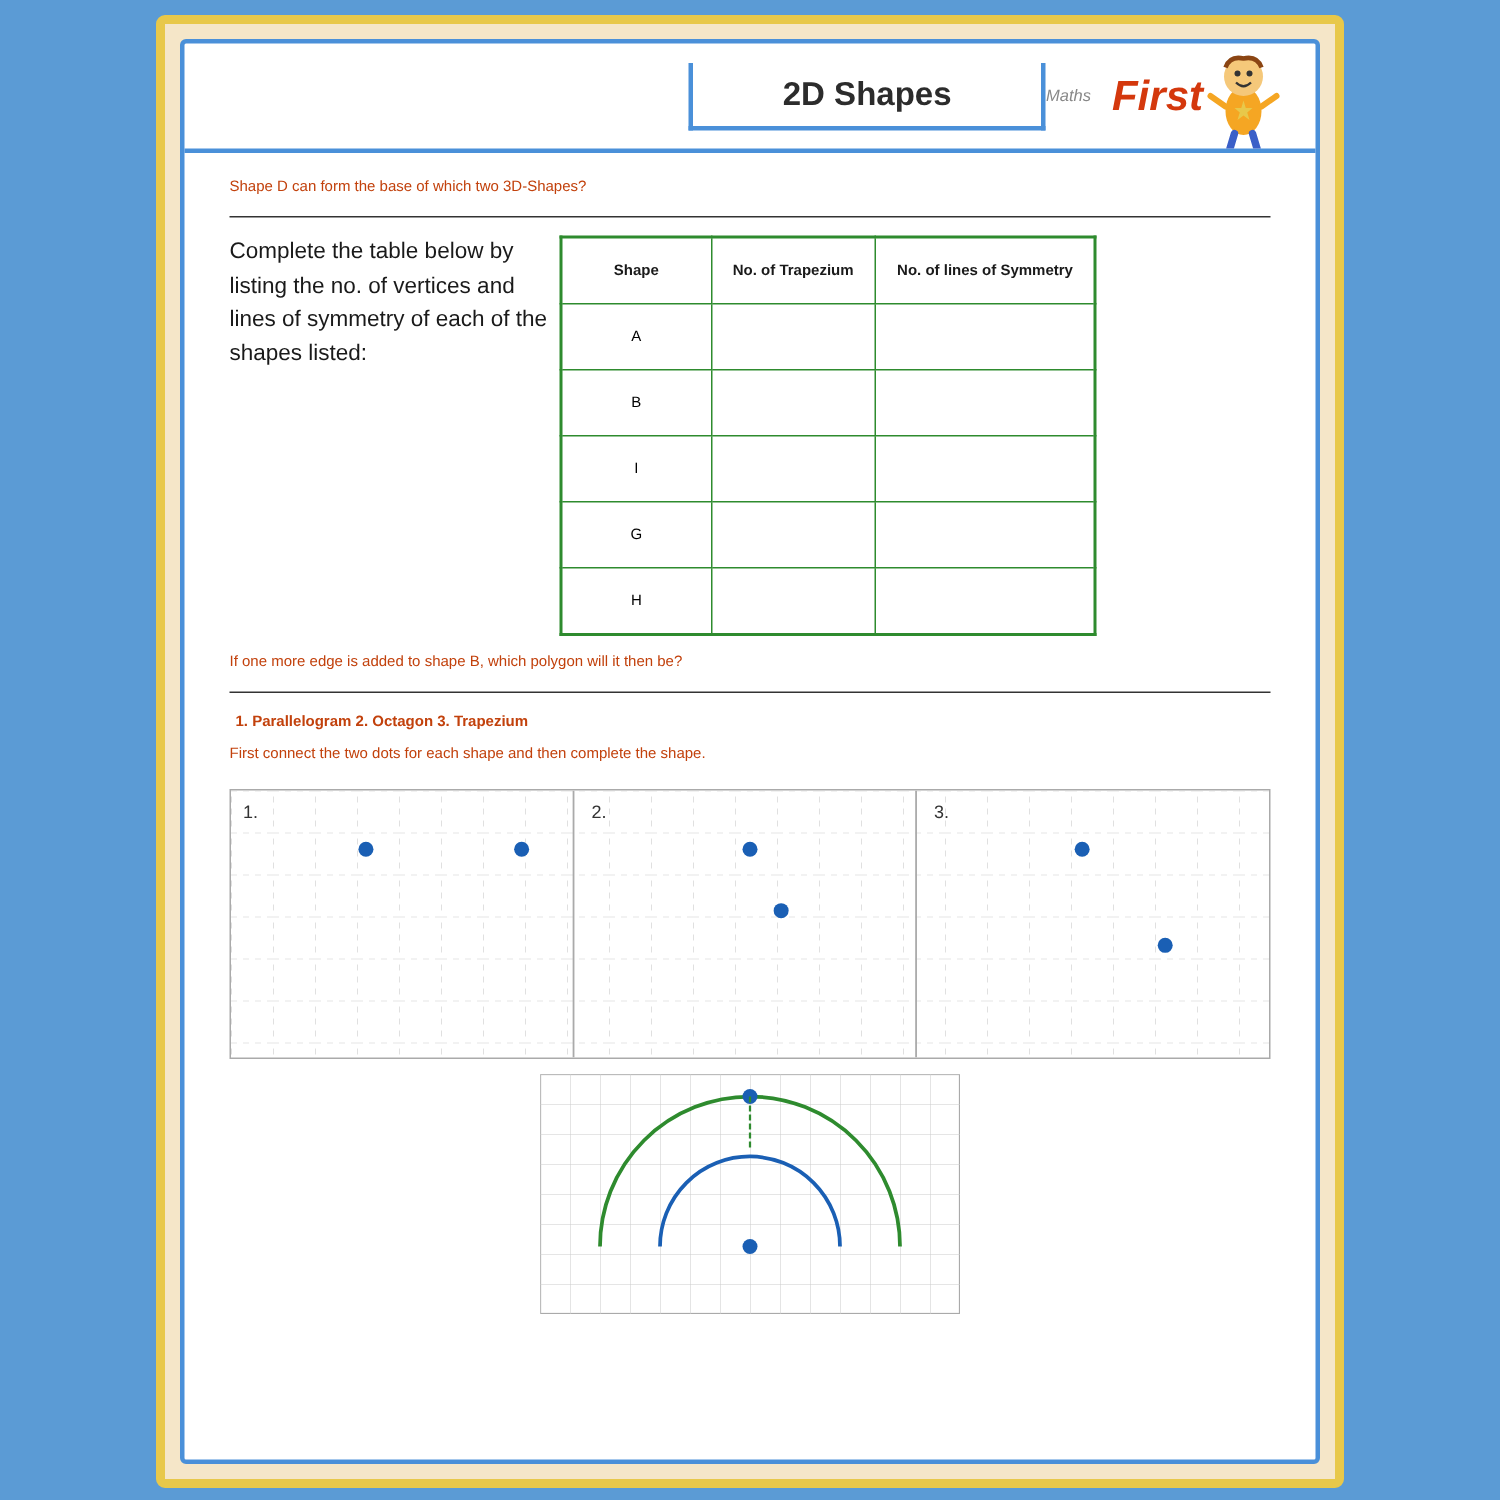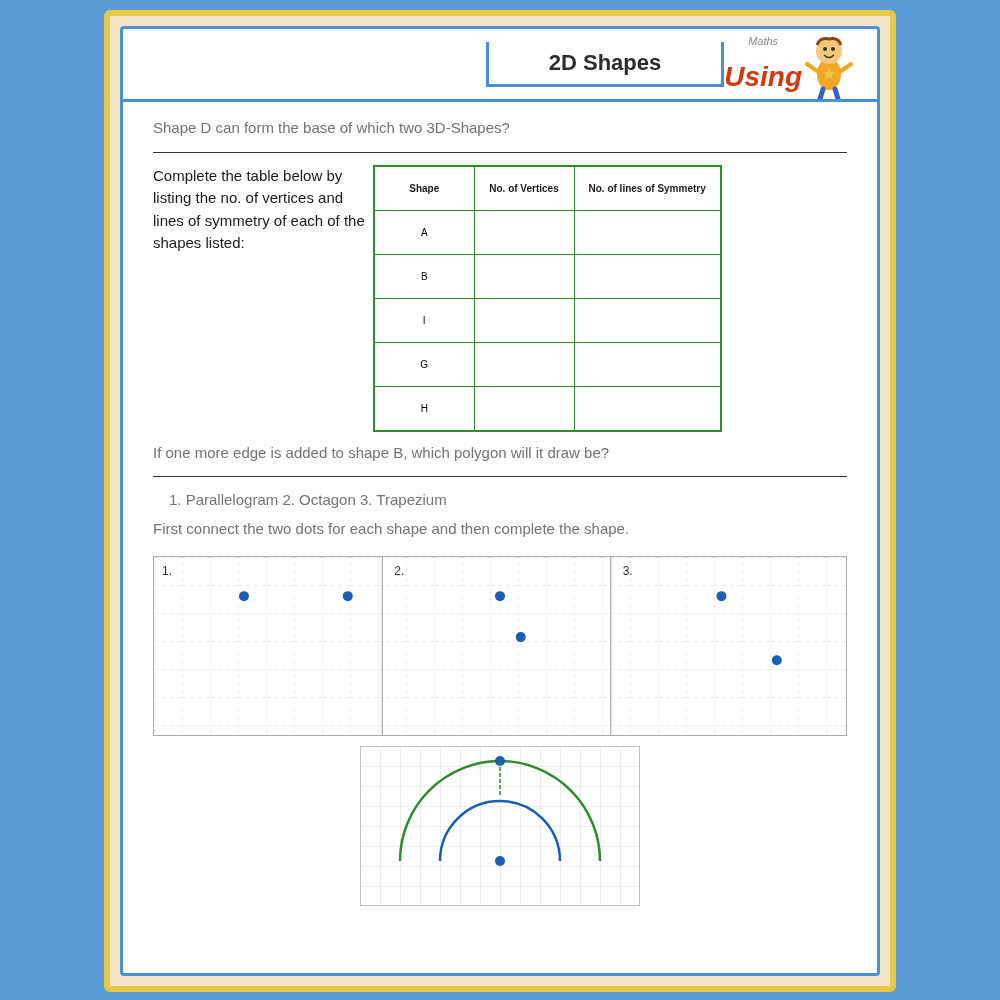--- a/index.html
+++ b/index.html
@@ -56,22 +56,22 @@
       font-size: 28px;
       font-weight: 900;
       color: #d4380d;
       font-style: italic;
     }
     
     .content {
       padding: 15px 30px;
     }
     .question-text {
-      font-size: 15px;
-      color: #737373;
+      font-size: 10px;
+      color: #c2410c;
       line-height: 1.5;
       margin-bottom: 8px;
     }
     .divider {
       border: none;
       border-top: 1.5px solid #333;
       margin: 12px 0;
     }
     
     .table-section {
@@ -119,23 +119,23 @@
 
 <div class="outer-border">
   <div class="inner-content">
 
     <div class="header">
       <div style="flex:1"></div>
       <div class="title-box">
         <span>2D Shapes</span>
       </div>
       <div class="champ-logo">
-        <div style="display:flex;flex-direction:column;align-items:center;gap:14px;">
+        <div style="display:flex;flex-direction:row;align-items:center;gap:14px;">
           <div style="font-size:11px;color:#888;font-style:italic;">Maths</div>
-          <span class="champ-text">Using</span>
+          <span class="champ-text">First</span>
         </div>
 
         <svg width="55" height="70" viewBox="0 0 55 70">
 
           <ellipse cx="27" cy="45" rx="12" ry="16" fill="#f5a623"></ellipse>
 
           <circle cx="27" cy="22" r="13" fill="#f5c87a"></circle>
 
           <circle cx="23" cy="20" r="2" fill="#333"></circle>
           <circle cx="31" cy="20" r="2" fill="#333"></circle>
@@ -161,21 +161,21 @@
       <hr class="divider">
 
       <div class="table-section">
         <div class="table-description">
           <span>Complete the table below by listing the no. of vertices and lines of symmetry of each of the shapes listed:</span>
         </div>
         <table class="shapes-table">
           <thead>
             <tr>
               <th>Shape</th>
-              <th>No. of Vertices</th>
+              <th>No. of Trapezium</th>
               <th>No. of lines of Symmetry</th>
             </tr>
           </thead>
           <tbody>
             <tr>
               <td>A</td>
               <td></td>
               <td></td>
             </tr>
             <tr>
@@ -195,24 +195,24 @@
             </tr>
             <tr>
               <td>H</td>
               <td></td>
               <td></td>
             </tr>
           </tbody>
         </table>
       </div>
 
-      <p class="question-text" style="margin-top:10px;">If one more edge is added to shape B, which polygon will it draw be?</p>
+      <p class="question-text" style="margin-top:10px;">If one more edge is added to shape B, which polygon will it then be?</p>
       <hr class="divider">
 
-      <p class="question-text" style="margin: 6px 16px;">1.    Parallelogram                  2.    Octagon                  3.    Trapezium</p>
+      <p class="question-text" style="margin: 6px 4px; font-weight: bold;">1.    Parallelogram                  2.    Octagon                  3.    Trapezium</p>
       <p class="question-text" style="margin-bottom:16px;">First connect the two dots for each shape and then complete the shape.</p>
 
       <div class="grid-section">
         <div style="position:relative;width:100%;height:180px;border:1.5px solid #aaa;background:white;">
 
           <svg width="100%" height="100%" style="position:absolute;top:0;left:0;">
             <defs>
               <pattern id="grid" width="28" height="28" patternUnits="userSpaceOnUse">
                 <path d="M 28 0 L 0 0 0 28" fill="none" stroke="#ccc" stroke-width="0.8" stroke-dasharray="4,4"></path>
               </pattern>

